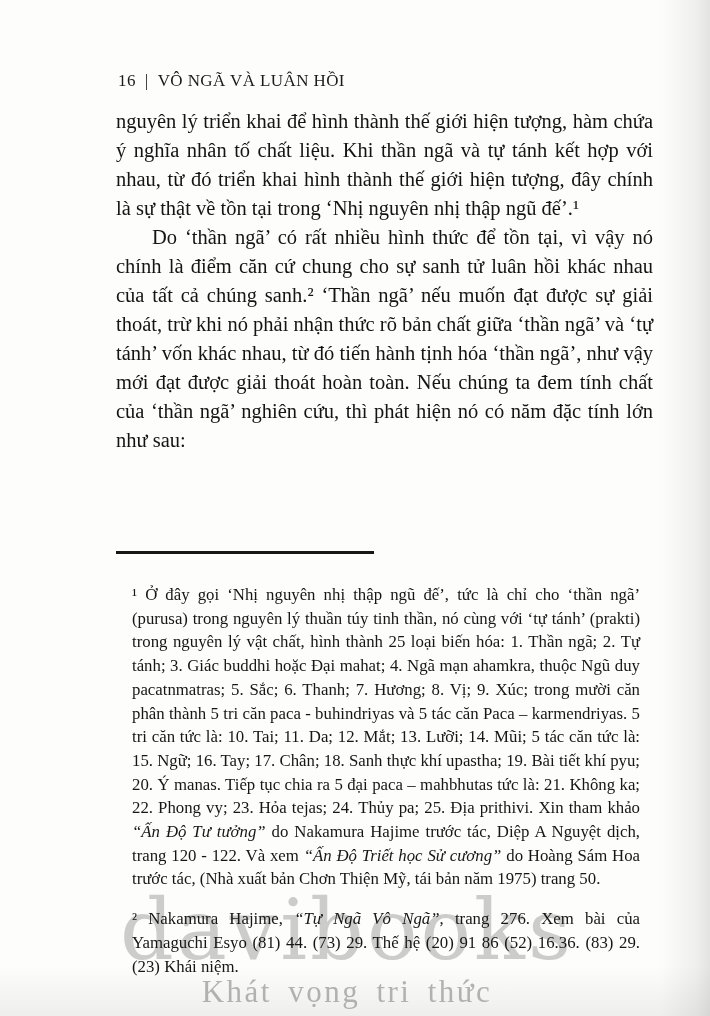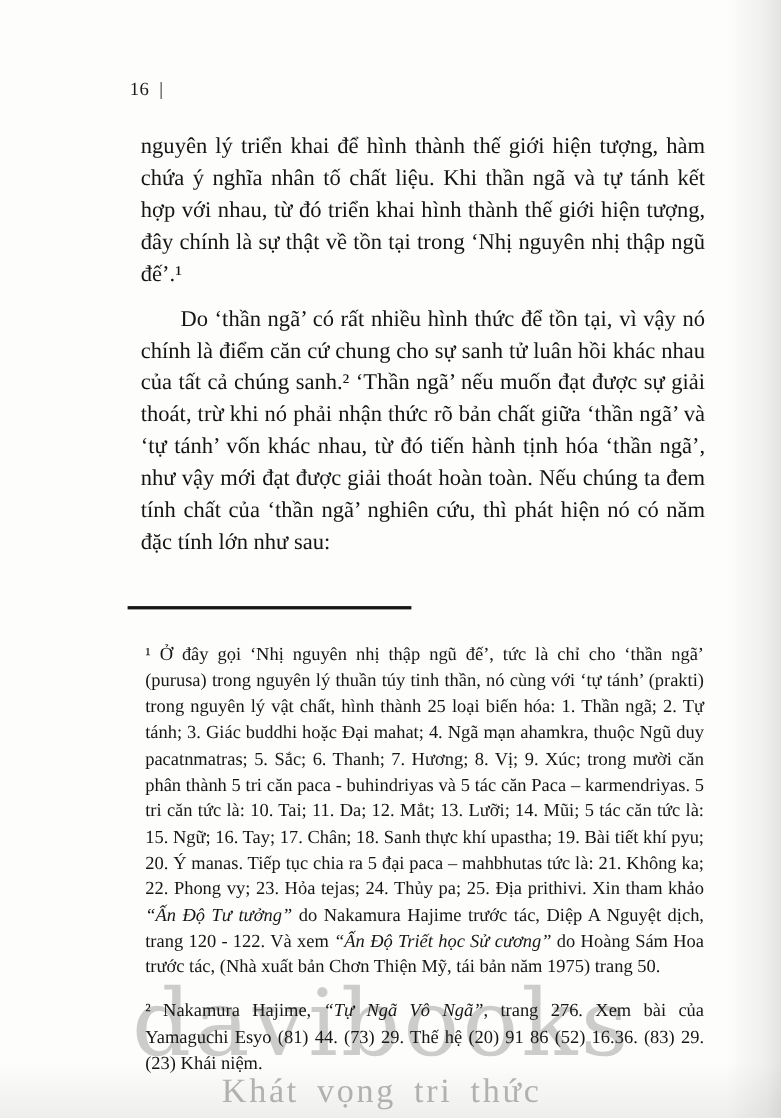--- a/index.html
+++ b/index.html
@@ -36,21 +36,21 @@
   .body-text {
     position: absolute;
     top: 107px;
     left: 116px;
     width: 537px;
     font-size: 20.5px;
     line-height: 29px;
     text-align: justify;
     color: #141414;
   }
-  .para { margin: 12px; }
+  .para { margin: 0; }
   .para.indent { text-indent: 36px; }
   .footnote-rule {
     position: absolute;
     top: 551px;
     left: 116px;
     width: 258px;
     height: 3px;
     background: #171717;
   }
   .footnotes {
@@ -92,20 +92,21 @@
   }
 </style>
 </head>
 <body>
 
 <div class="page">
 
   <header class="page-header">
     <span>16</span>
     <span class="sep">|</span>
+    <span>VÔ NGÃ VÀ LUÂN HỒI</span>
   </header>
 
   <main class="body-text">
     <p class="para">nguyên lý triển khai để hình thành thế giới hiện tượng, hàm chứa ý nghĩa nhân tố chất liệu. Khi thần ngã và tự tánh kết hợp với nhau, từ đó triển khai hình thành thế giới hiện tượng, đây chính là sự thật về tồn tại trong ‘Nhị nguyên nhị thập ngũ đế’.¹</p>
     <p class="para indent">Do ‘thần ngã’ có rất nhiều hình thức để tồn tại, vì vậy nó chính là điểm căn cứ chung cho sự sanh tử luân hồi khác nhau của tất cả chúng sanh.² ‘Thần ngã’ nếu muốn đạt được sự giải thoát, trừ khi nó phải nhận thức rõ bản chất giữa ‘thần ngã’ và ‘tự tánh’ vốn khác nhau, từ đó tiến hành tịnh hóa ‘thần ngã’, như vậy mới đạt được giải thoát hoàn toàn. Nếu chúng ta đem tính chất của ‘thần ngã’ nghiên cứu, thì phát hiện nó có năm đặc tính lớn như sau:</p>
   </main>
 
   <div class="footnote-rule"></div>
 
   <section class="footnotes">

